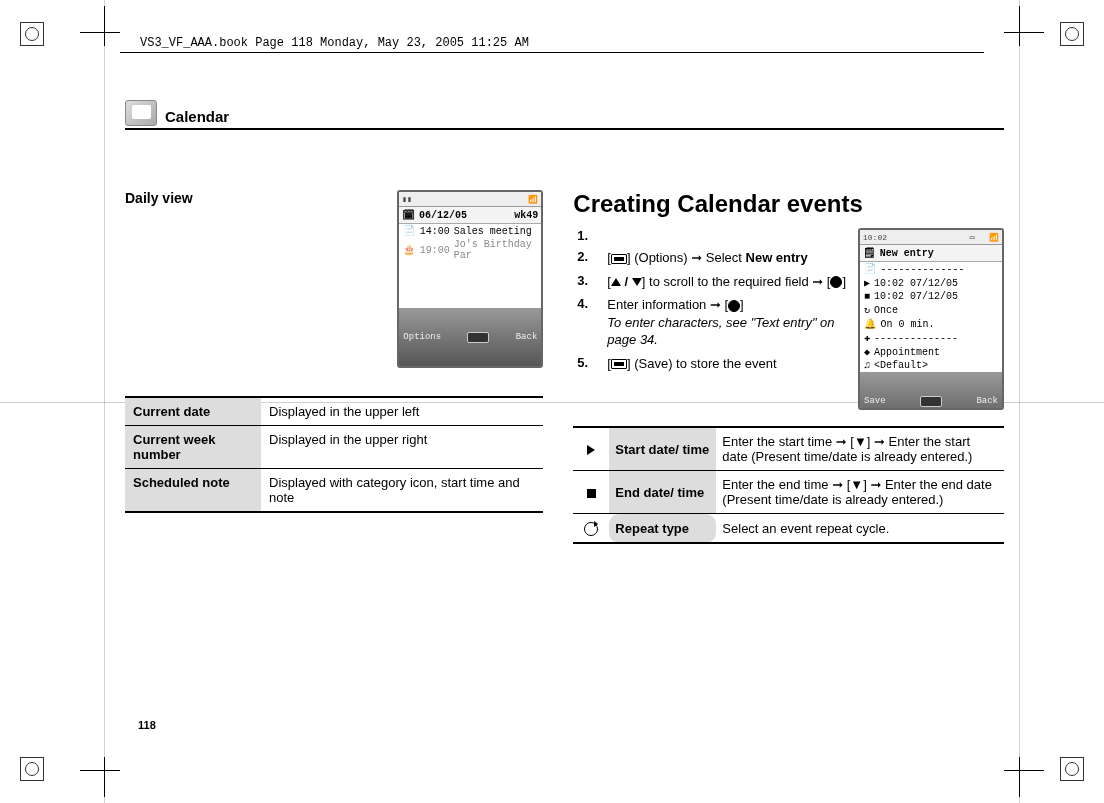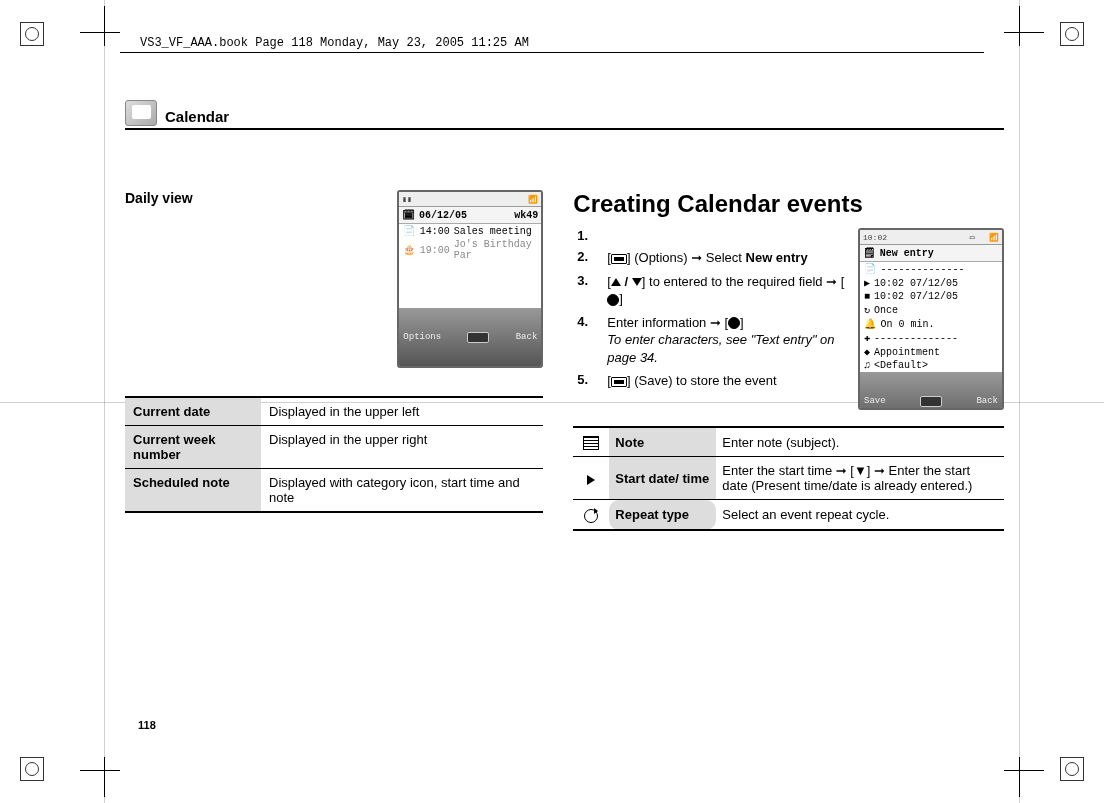--- a/index.html
+++ b/index.html
@@ -302,47 +302,47 @@
         <ol class="steps">
           <li>
                 <span class="num">1.</span>
               </li>
           <li>
                 <span class="num">2.</span>
             <span class="body">[<span class="softkey-glyph"></span>] <span>(Options) ➞ Select </span><b>New entry</b></span>
               </li>
           <li>
                 <span class="num">3.</span>
-            <span class="body">[<span class="tri-up"></span><span style="font-weight:bold"> / </span><span class="tri-dn"></span>] <span>to entered to the required field ➞ </span>[<span class="dot-btn"></span>]</span>
+            <span class="body">[<span class="tri-up"></span><span style="font-weight:bold"> / </span><span class="tri-dn"></span>] <span>to scroll to the required field ➞ </span>[<span class="dot-btn"></span>]</span>
               </li>
           <li>
                 <span class="num">4.</span>
             <span class="body"><span>Enter information ➞ </span>[<span class="dot-btn"></span>]<br>
               <span class="ital">To enter characters, see "Text entry" on page 34.</span></span>
               </li>
           <li>
                 <span class="num">5.</span>
             <span class="body">[<span class="softkey-glyph"></span>] <span>(Save) to store the event</span></span>
               </li>
         </ol>
         </div>
 
         <table class="kv3-table">
           <tbody>
-              <tr>
-            <td class="i"><span class="note-icon"></span></td>
-            <td class="k">Note</td>
-            <td>Enter note (subject).</td>
-          </tr>
           <tr>
             <td class="i"><span class="tri-r"></span></td>
             <td class="k">Start date/ time</td>
             <td>Enter the start time ➞ [▼] ➞ Enter the start date (Present time/date is already entered.)</td>
           </tr>
           <tr>
+            <td class="i"><span class="sq"></span></td>
+            <td class="k">End date/ time</td>
+            <td>Enter the end time ➞ [▼] ➞ Enter the end date (Present time/date is already entered.)</td>
+          </tr>
+          <tr>
             <td class="i"><span class="circ-arrow"></span></td>
             <td class="k">Repeat type</td>
             <td>Select an event repeat cycle.</td>
           </tr>
         </tbody>
           </table>
       </div>
 
     </div>
 

